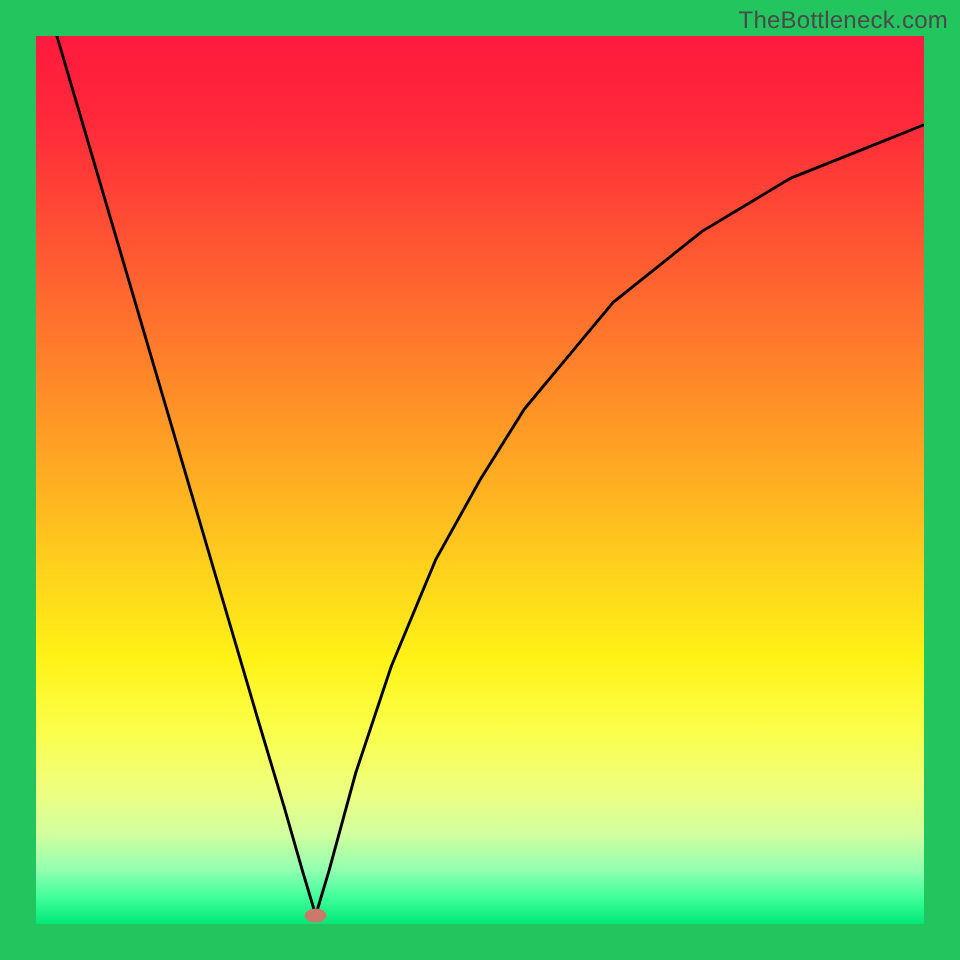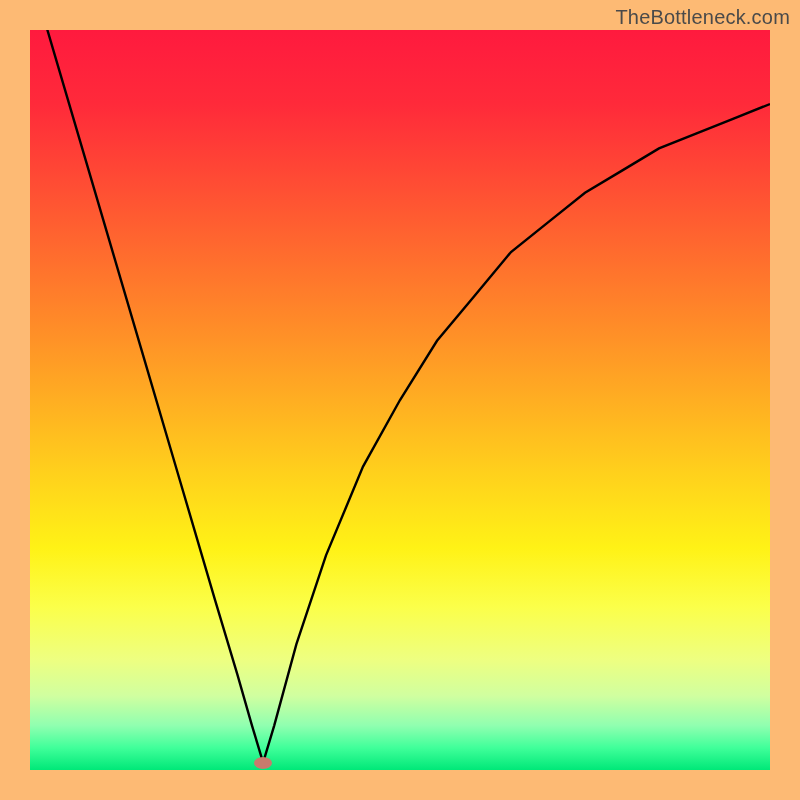--- a/index.html
+++ b/index.html
@@ -10,21 +10,21 @@
     position: relative;
     font-family: Arial, sans-serif;
     overflow: hidden;
   }
   .frame {
     position: absolute;
     top: 0;
     left: 0;
     width: 800px;
     height: 800px;
-    background: #fdba74;
+    background: #22c55e;
   }
   .plot-area {
     position: absolute;
     top: 30px;
     left: 30px;
     width: 740px;
     height: 740px;
     overflow: hidden;
   }
   .gradient-bg {

